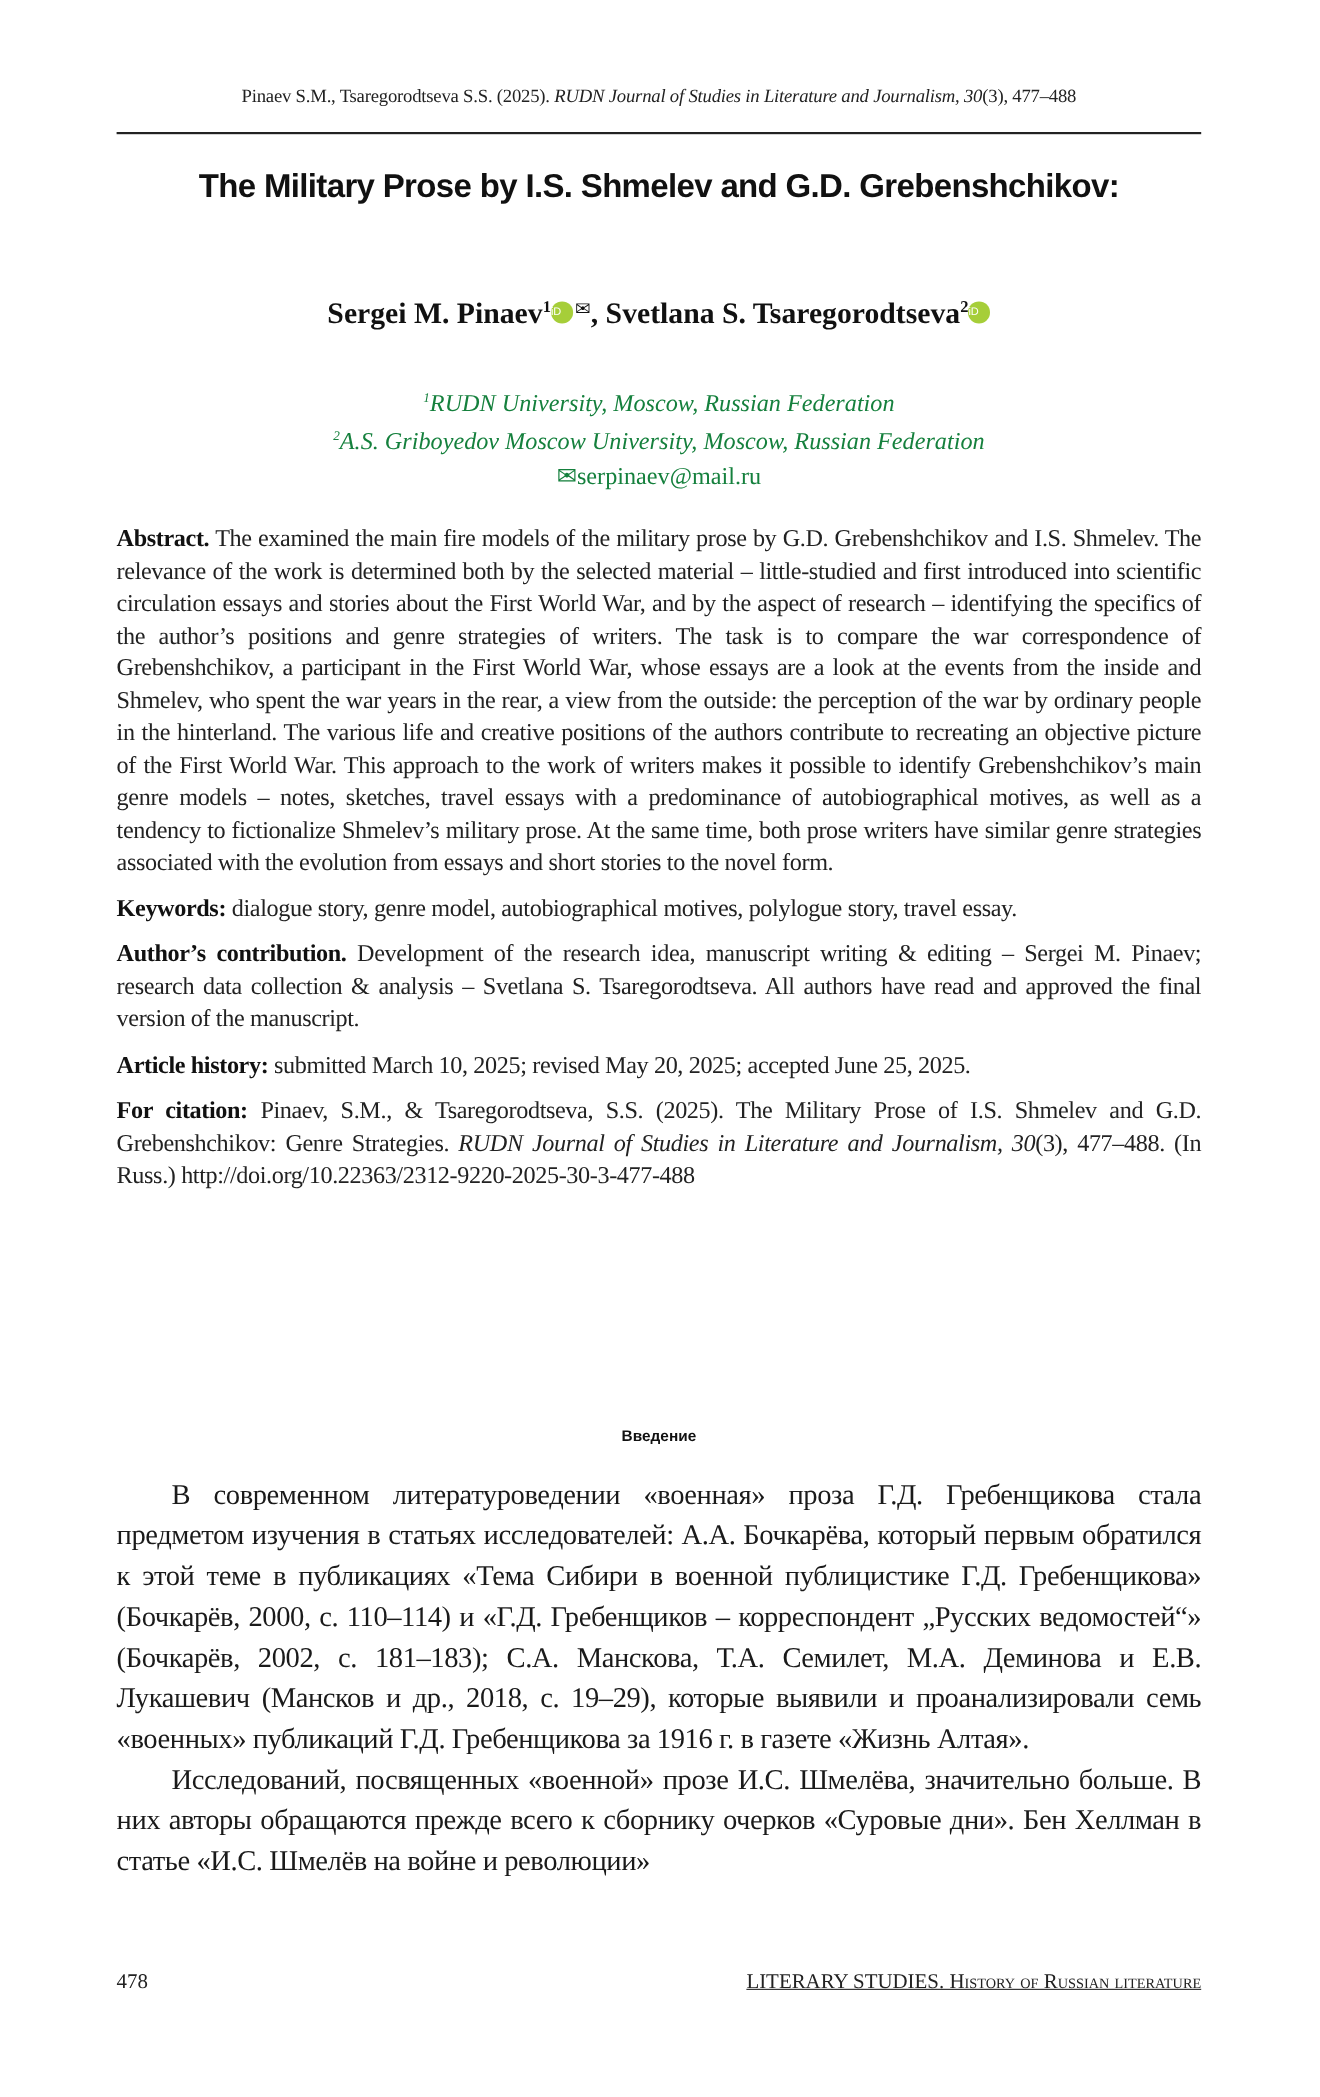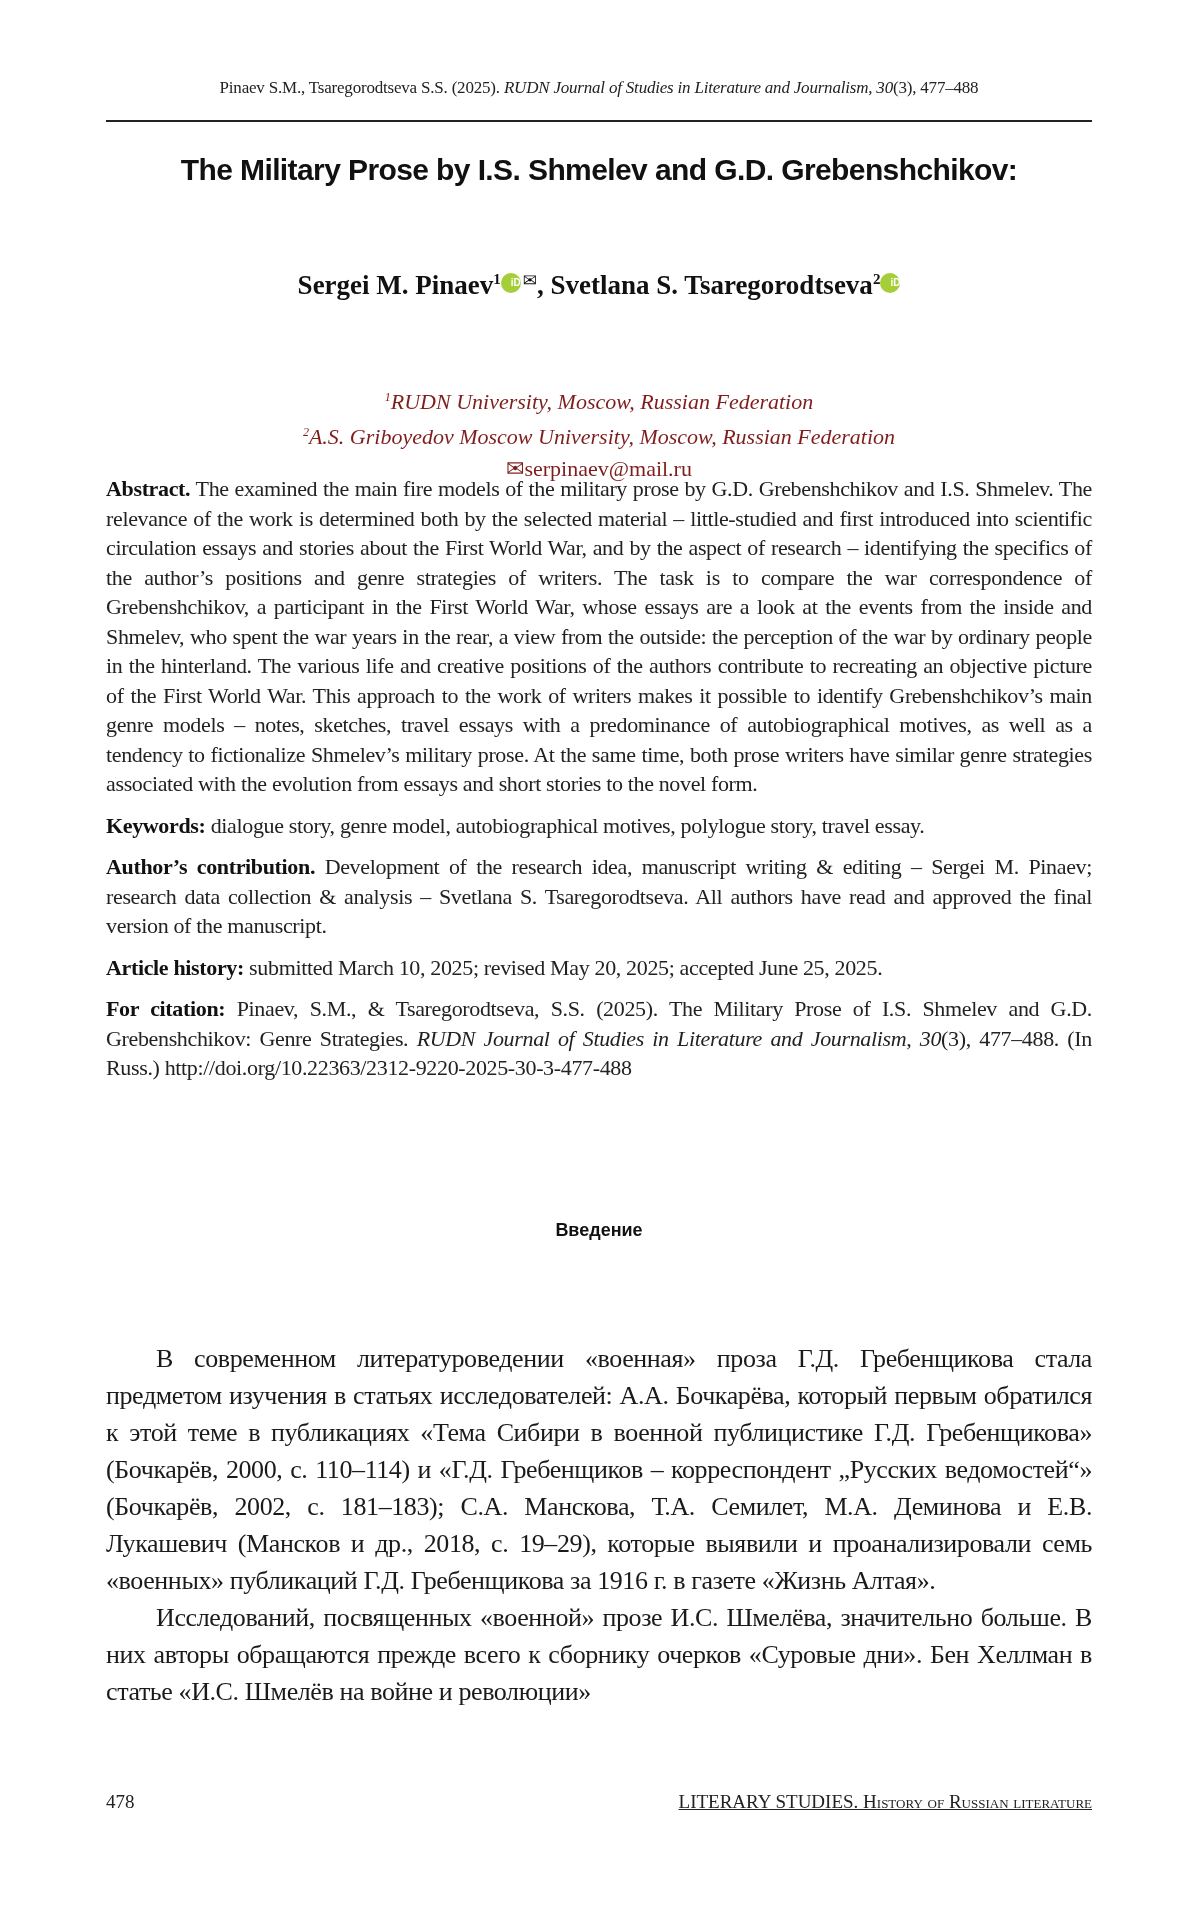--- a/index.html
+++ b/index.html
@@ -9,35 +9,35 @@
     font-family: "Liberation Serif", serif; font-size: 17px; letter-spacing: -0.2px; color: #222; }
   .running-head i { font-style: italic; }
   .head-rule { position: absolute; top: 120px; left: 0; width: 986px; height: 2px; background: #222; }
   .title { position: absolute; top: 150px; left: 0; width: 986px; text-align: center;
     font-family: "Liberation Sans", sans-serif; font-weight: bold; font-size: 30px; line-height: 40px;
     letter-spacing: -0.6px; color: #111; }
   .authors { position: absolute; top: 270px; left: 0; width: 986px; text-align: center;
     font-family: "Liberation Serif", serif; font-weight: bold; font-size: 27px; color: #111; }
   .authors sup { font-size: 15px; }
   .orcid { display: inline-block; width: 20px; height: 20px; border-radius: 50%; background: #a6ce39;
-    color: #fff; font-family: "Liberation Sans", sans-serif; font-size: 10px; font-weight: bold;
-    line-height: 20px; text-align: right; vertical-align: 8px; }
+    color: #fff; font-family: "Liberation Sans", sans-serif; font-size: 10px; font-weight: normal;
+    line-height: 20px; text-align: left; vertical-align: 8px; }
   .env { display: inline-block; font-size: 17px; font-weight: normal; vertical-align: 8px; margin-left: 2px; }
   .affil { position: absolute; top: 346px; left: 0; width: 986px; text-align: center;
-    font-family: "Liberation Serif", serif; font-style: italic; font-size: 22px; line-height: 31px; color: #7f1d1d; margin-top: 36px; }
+    font-family: "Liberation Serif", serif; font-style: italic; font-size: 22px; line-height: 31px; color: #15803d; }
   .affil sup { font-size: 12px; }
   .email { font-style: normal; }
   .abstract-block { position: absolute; top: 474px; left: 0; width: 986px;
     font-family: "Liberation Serif", serif; font-size: 22px; line-height: 29.5px; color: #222;
     text-align: justify; letter-spacing: -0.35px; }
   .abstract-block p { margin: 0 0 12px 0; }
   .abstract-block b { color: #111; }
   .abstract-block i { font-style: italic; }
-  .intro-heading { position: absolute; top: 1220px; left: 0; width: 986px; text-align: center;
-    font-family: "Liberation Sans", sans-serif; font-weight: bold; font-size: 18px; color: #111; }
+  .intro-heading { position: absolute; top: 1297px; left: 0; width: 986px; text-align: center;
+    font-family: "Liberation Sans", sans-serif; font-weight: bold; font-size: 14px; color: #111; }
   .body-text { position: absolute; top: 1340px; left: 0; width: 986px;
     font-family: "Liberation Serif", serif; font-size: 26px; line-height: 37px; color: #1a1a1a;
     text-align: justify; letter-spacing: -0.4px; }
   .body-text p { margin: 0; text-indent: 50px; }
   .footer { position: absolute; top: 1791px; left: 0; width: 986px;
     font-family: "Liberation Serif", serif; font-size: 19px; color: #222; }
   .footer .pn { position: absolute; left: 0; }
   .footer .sec { position: absolute; right: 0; font-variant: small-caps; text-decoration: underline; }
 </style>
 </head>

